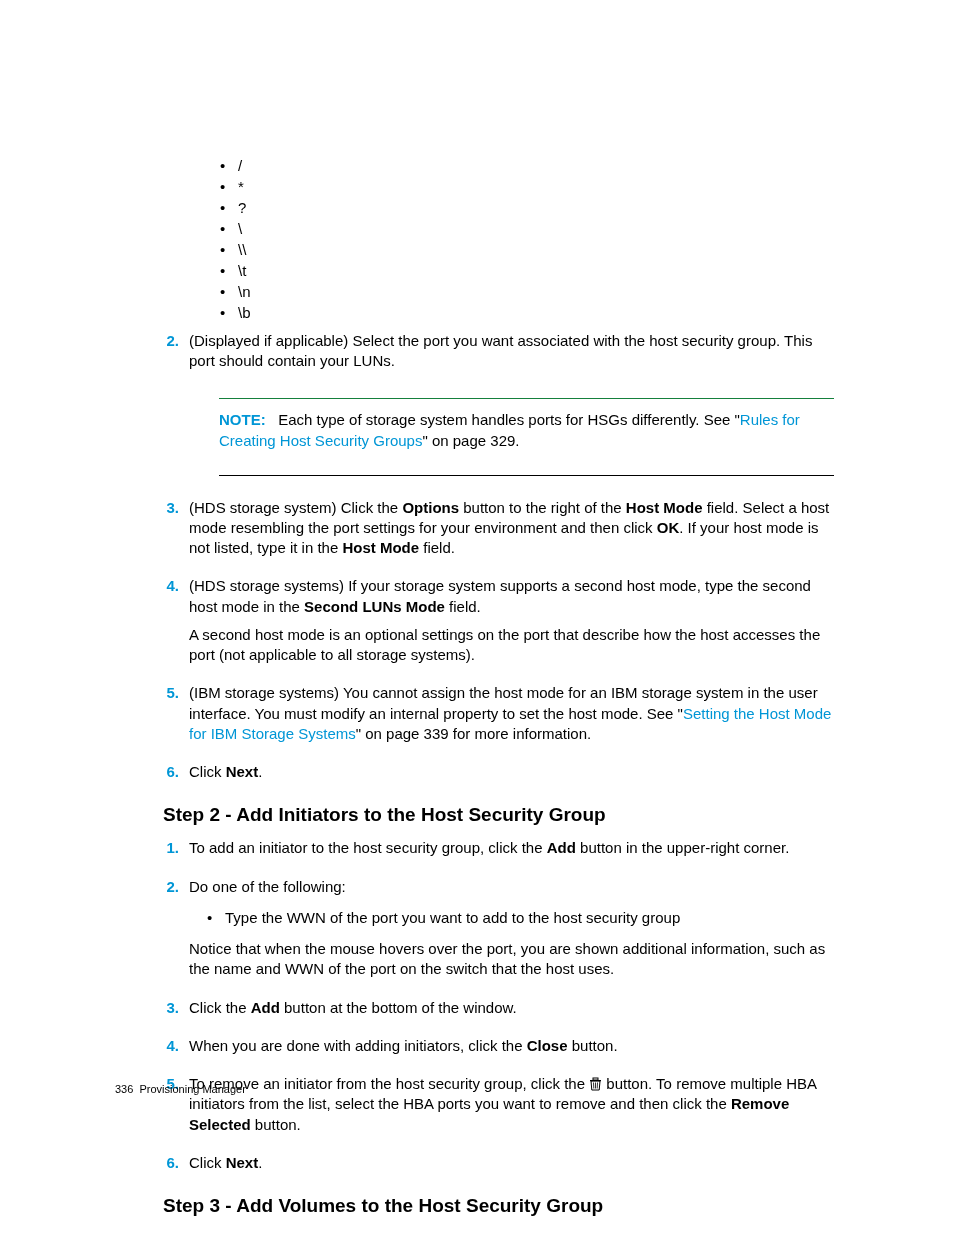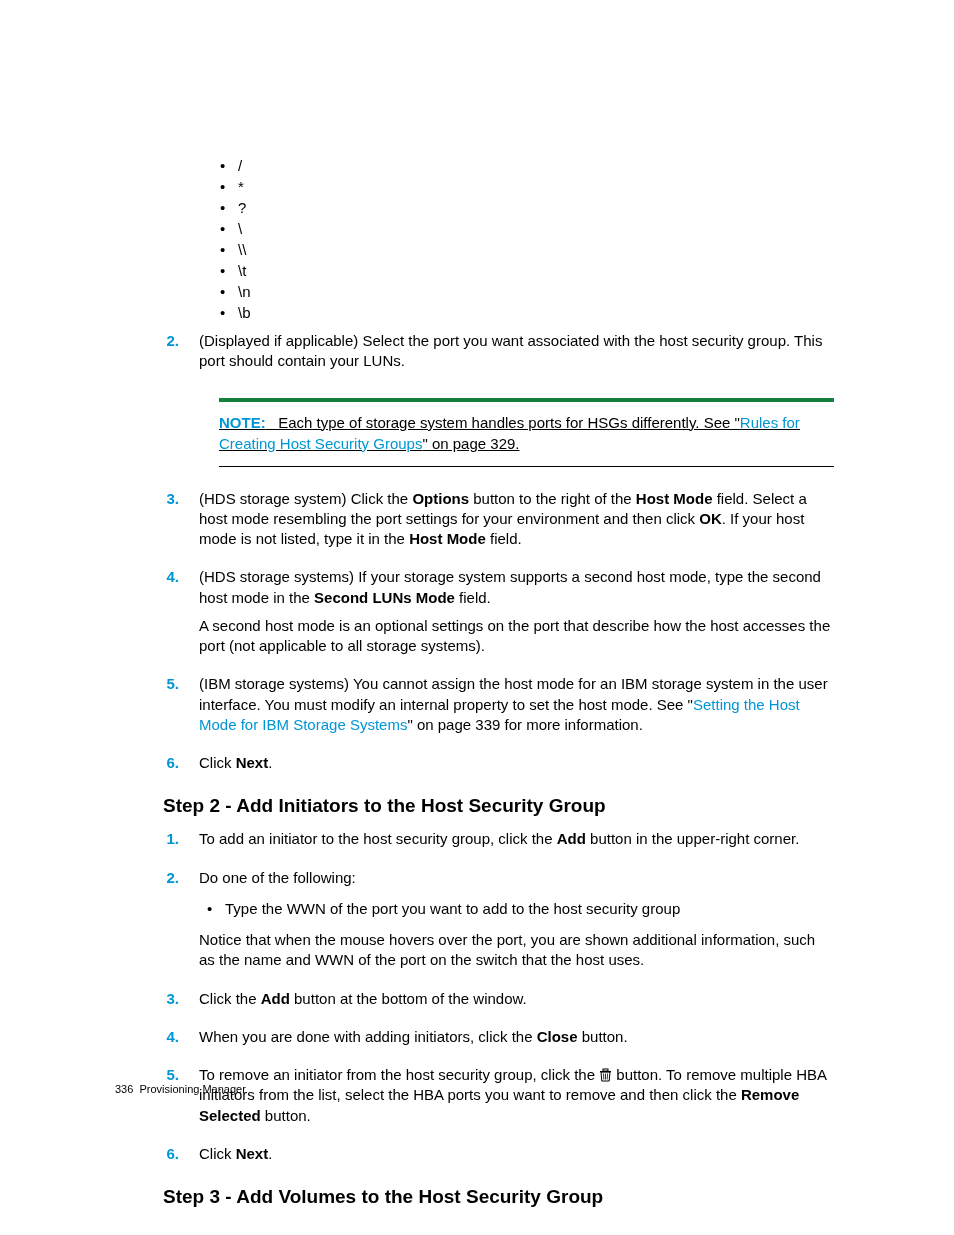--- a/index.html
+++ b/index.html
@@ -37,30 +37,29 @@
       font-weight: bold;
       width: 26px;
       flex-shrink: 0;
       text-align: right;
       padding-right: 10px;
       margin-left: 48px;
     }
     .num-item .body {
       flex: 1;
     }
-    .num-item .body p { margin-bottom: 8px; margin-left: 10px; }
+    .num-item .body p { margin-bottom: 8px; }
     .note-box {
       margin-left: 104px;
       margin-top: 18px;
       margin-bottom: 22px;
-      border-top: 4px solid #15803d;
+      border-top: 1px solid #15803d;
       border-bottom: 1px solid #000;
-      padding: 10px 0 12px 0;
+      padding: 10px 0 24px 0;
       line-height: 1.4;
-      text-decoration: underline;
     }
     .note-box .note-label {
       color: #0096d6;
       font-weight: bold;
     }
     .link { color: #0096d6; }
     .step-heading {
       font-weight: bold;
       margin-left: 48px;
       margin-top: 14px;

